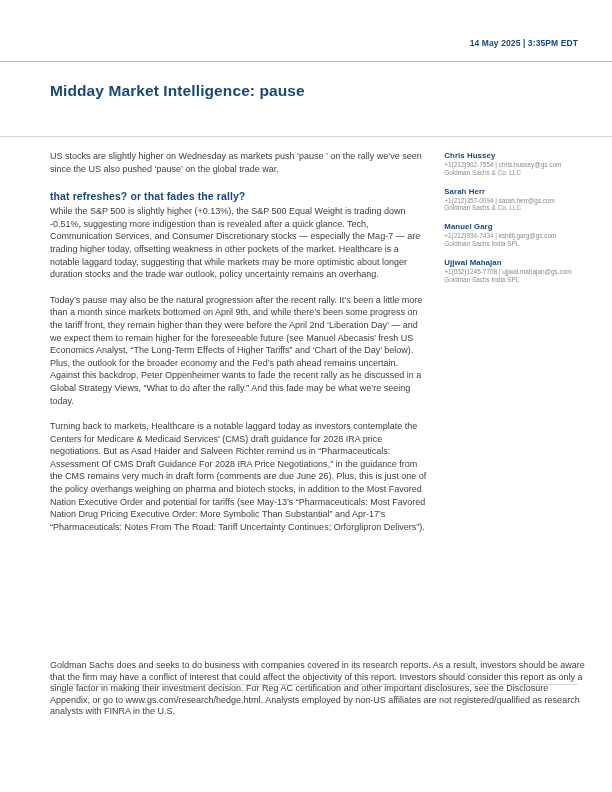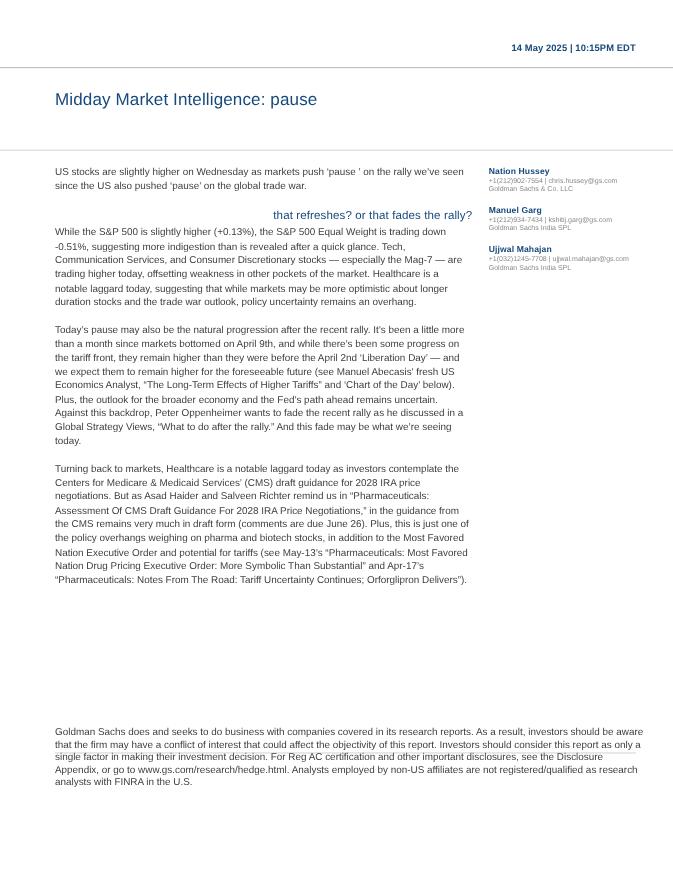--- a/index.html
+++ b/index.html
@@ -17,37 +17,37 @@
     -webkit-font-smoothing:antialiased;
   }
   .date-line{
     position:absolute;top:38px;right:34px;
     font-size:8.5px;font-weight:bold;color:var(--navy);
     letter-spacing:0.1px;
   }
   .hr-top{position:absolute;top:61px;left:0;width:612px;height:1px;background:var(--rule-dark);}
   .report-title{
     position:absolute;top:82px;left:50px;
-    font-size:15.5px;font-weight:400;color:var(--navy);
+    font-size:15.5px;font-weight:700;color:var(--navy);
     letter-spacing:0.1px;
   }
   .hr-title{position:absolute;top:136px;left:0;width:612px;height:1px;background:var(--rule-light);}
   .main{
     position:absolute;top:150px;left:50px;width:528px;
     display:flex;align-items:flex-start;
   }
   .article{width:383px;margin-right:15px;}
   .article p{
     font-size:9px;line-height:12.6px;color:var(--body-text);
     margin:0 0 13px 0;text-align:left;
   }
   .article p.intro{margin-bottom:15px;}
   .section-heading{
-    font-size:10.5px;font-weight:normal;color:var(--navy);
-    margin:0 0 3px 0;letter-spacing:0.1px;text-align:right;
+    font-size:10.5px;font-weight:bold;color:var(--navy);
+    margin:0 0 3px 0;letter-spacing:0.1px;
   }
   .ulink{cursor:pointer;}
   .sidebar{width:135px;padding-top:1px;}
   .author-entry{margin-bottom:10px;}
   .author-name{
     font-size:7.8px;font-weight:bold;color:var(--navy);
     line-height:9px;margin-bottom:1px;letter-spacing:0.1px;
   }
   .author-contact,.author-firm{
     font-size:6.4px;color:var(--muted);line-height:7.8px;
@@ -55,38 +55,43 @@
   }
   .footer-rule{position:absolute;top:684px;left:50px;width:528px;height:1px;background:var(--rule-light);}
   .disclaimer{
     position:absolute;top:660px;left:50px;width:536px;
     font-size:9px;line-height:11.6px;color:var(--body-text);
   }
 </style>
 </head>
 <body>
 
-<div class="date-line">14 May 2025 | 10:15PM EDT</div>
+<div class="date-line">14 May 2025 | 3:35PM EDT</div>
 <div class="hr-top"></div>
 <h1 class="report-title">Midday Market Intelligence: pause</h1>
 <div class="hr-title"></div>
 
 <div class="main">
   <div class="article">
     <p class="intro">US stocks are slightly higher on Wednesday as markets push ‘pause ’ on the rally we’ve seen since the US also pushed ‘pause’ on the global trade war.</p>
     <h2 class="section-heading">that refreshes? or that fades the rally?</h2>
     <p><span>While the S&amp;P 500 is slightly higher (+0.13%), the S&amp;P 500 Equal Weight is trading down -0.51%, suggesting more indigestion than is revealed after a quick glance. Tech, Communication Services, and Consumer Discretionary stocks — especially the Mag-7 — are trading higher today, offsetting weakness in other pockets of the market. Healthcare is a notable laggard today, suggesting that while markets may be more optimistic about longer duration stocks and the trade war outlook, policy uncertainty remains an overhang.</span></p>
     <p><span>Today’s pause may also be the natural progression after the recent rally. It’s been a little more than a month since markets bottomed on April 9th, and while there’s been some progress on the tariff front, they remain higher than they were before the April 2nd ‘Liberation Day’ — and we expect them to remain higher for the foreseeable future (see Manuel Abecasis’ fresh US Economics Analyst, “</span><span class="ulink">The Long-Term Effects of Higher Tariffs</span><span>” and ‘Chart of the Day’ below). Plus, the outlook for the broader economy and the Fed’s path ahead remains uncertain. Against this backdrop, Peter Oppenheimer wants to fade the recent rally as he discussed in a Global Strategy Views, “</span><span class="ulink">What to do after the rally</span><span>.” And this fade may be what we’re seeing today.</span></p>
     <p><span>Turning back to markets, Healthcare is a notable laggard today as investors contemplate the Centers for Medicare &amp; Medicaid Services’ (CMS) draft guidance for 2028 IRA price negotiations. But as Asad Haider and Salveen Richter remind us in “</span><span class="ulink">Pharmaceuticals: Assessment Of CMS Draft Guidance For 2028 IRA Price Negotiations</span><span>,” in the guidance from the CMS remains very much in draft form (comments are due June 26). Plus, this is just one of the policy overhangs weighing on pharma and biotech stocks, in addition to the Most Favored Nation Executive Order and potential for tariffs (see May-13’s “</span><span class="ulink">Pharmaceuticals: Most Favored Nation Drug Pricing Executive Order: More Symbolic Than Substantial</span><span>” and Apr-17’s “</span><span class="ulink">Pharmaceuticals: Notes From The Road: Tariff Uncertainty Continues; Orforglipron Delivers</span><span>”).</span></p>
   </div>
 
   <div class="sidebar">
     <div class="author-entry">
-      <div class="author-name">Nation Hussey</div>
+      <div class="author-name">Chris Hussey</div>
       <div class="author-contact">+1(212)902-7554 | chris.hussey@gs.com</div>
+      <div class="author-firm">Goldman Sachs &amp; Co. LLC</div>
+    </div>
+    <div class="author-entry">
+      <div class="author-name">Sarah Herr</div>
+      <div class="author-contact">+1(212)357-0094 | sarah.herr@gs.com</div>
       <div class="author-firm">Goldman Sachs &amp; Co. LLC</div>
     </div>
     <div class="author-entry">
       <div class="author-name">Manuel Garg</div>
       <div class="author-contact">+1(212)934-7434 | kshitij.garg@gs.com</div>
       <div class="author-firm">Goldman Sachs India SPL</div>
     </div>
     <div class="author-entry">
       <div class="author-name">Ujjwal Mahajan</div>
       <div class="author-contact">+1(032)1245-7708 | ujjwal.mahajan@gs.com</div>

